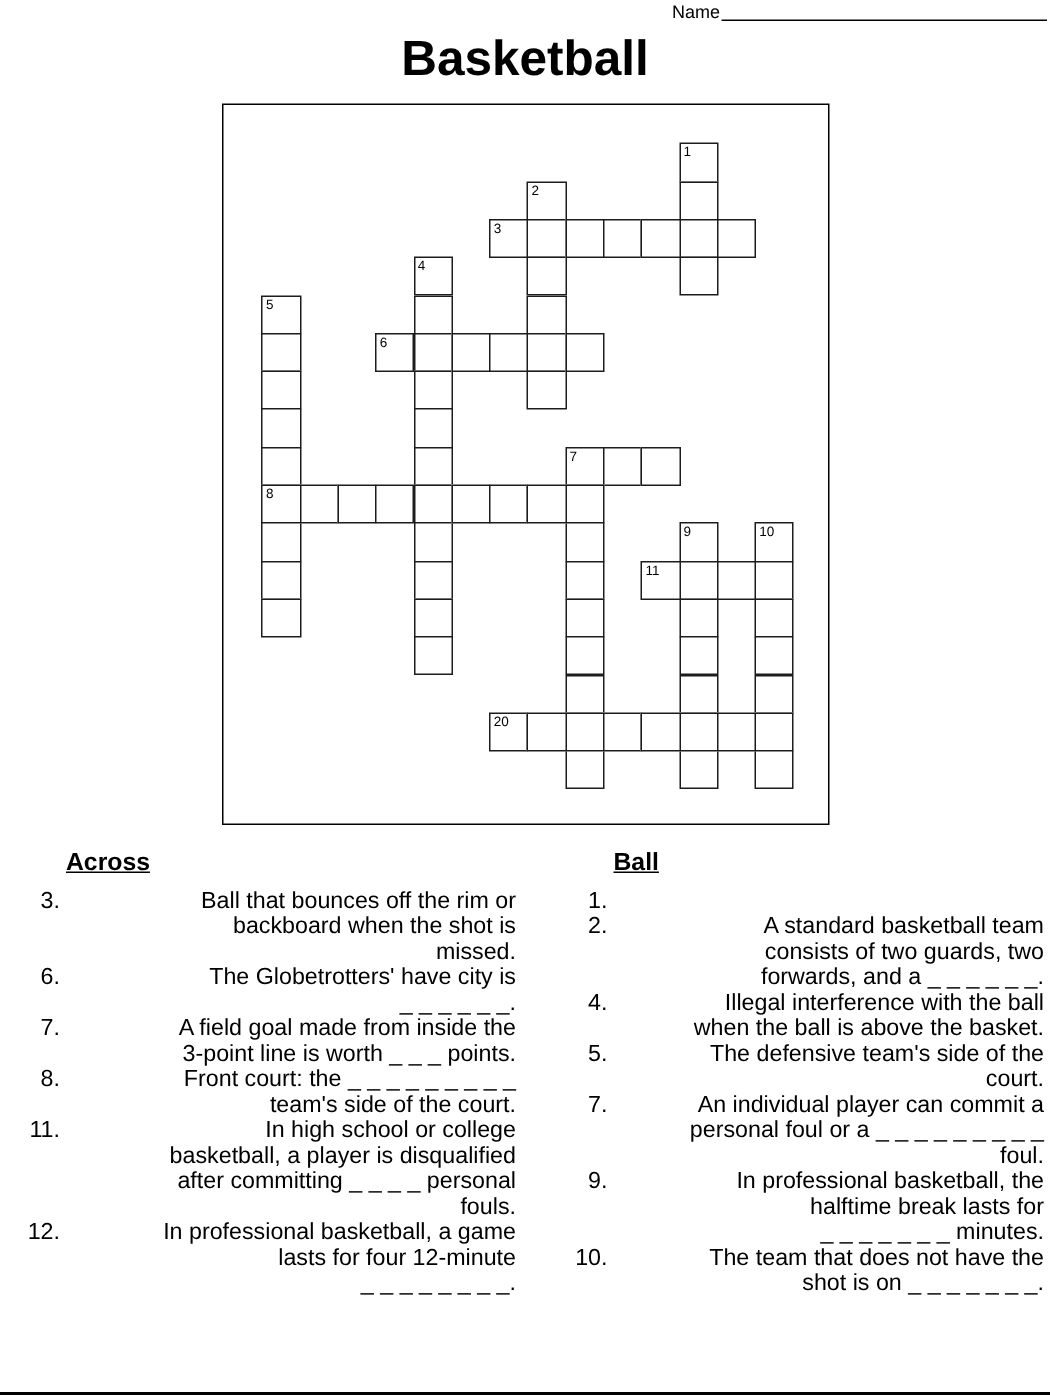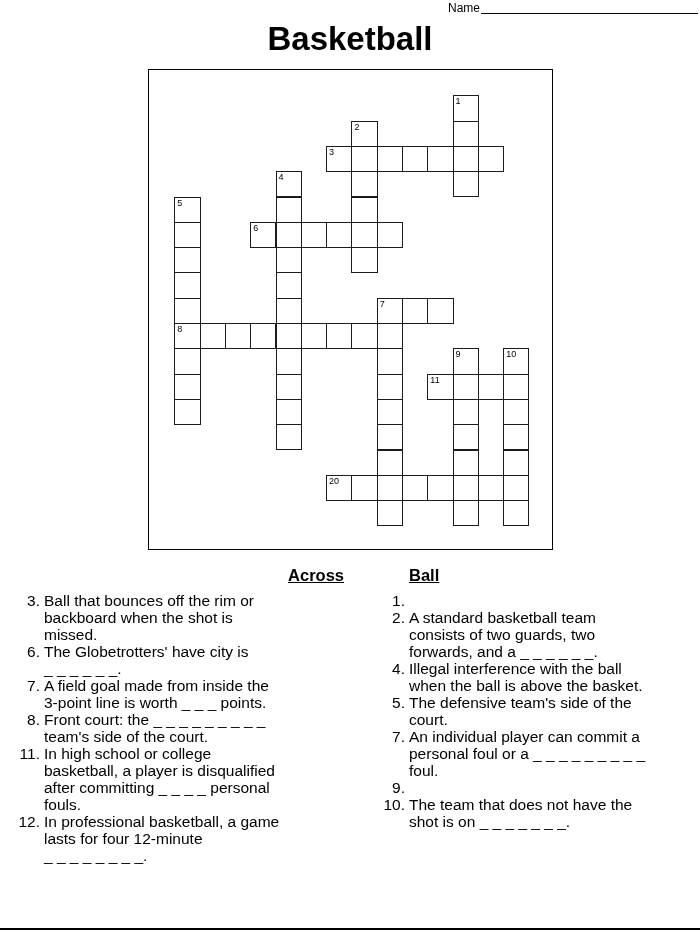--- a/index.html
+++ b/index.html
@@ -18,27 +18,27 @@
   #grid-box{position:absolute;left:148px;top:69px;width:405px;height:481px;
             box-sizing:border-box;border:1px solid #000;background:#fff;}
   .cell{position:absolute;box-sizing:border-box;width:26.3px;height:26.3px;
         border:1px solid #1c1c1c;background:#fff;}
   .cell-num{position:absolute;top:0px;left:2px;font-size:9px;line-height:10px;font-family:"Liberation Sans",sans-serif;}
   
   .clue-col{position:absolute;top:566px;}
   #across-col{left:10px;width:334px;}
   #down-col{left:374px;width:322px;}
   .clue-heading{font-size:16.5px;font-weight:bold;text-decoration:underline;margin:0 0 7px 0;}
-  #across-col .clue-heading{margin-left:34px;text-align:right;}
+  #across-col .clue-heading{margin-left:34px;}
   #down-col .clue-heading{margin-left:35px;}
   .clue{display:flex;align-items:flex-start;}
   .clue-num{flex:none;text-align:right;font-size:15.5px;line-height:17px;padding-right:4px;}
   #across-col .clue-num{width:30px;}
   #down-col .clue-num{width:31px;}
-  .clue-text{flex:1;font-size:15.5px;line-height:17px;white-space:pre-line;}
+  .clue-text{flex:1;font-size:15.5px;line-height:17px;white-space:pre-line;text-align:right;}
   
   #bottom-rule{position:absolute;left:0;top:928px;width:700px;height:2px;background:#000;}
 </style>
 </head>
 <body>
 
 <div id="page">
 
   <span id="name-label">Name</span>
   <div id="name-line"></div>
@@ -212,20 +212,23 @@
 court.</div>
         </div>
         <div class="clue">
           <div class="clue-num">7.</div>
           <div class="clue-text">An individual player can commit a
 personal foul or a _ _ _ _ _ _ _ _ _
 foul.</div>
         </div>
         <div class="clue">
           <div class="clue-num">9.</div>
+          <div class="clue-text">In professional basketball, the
+halftime break lasts for
+_ _ _ _ _ _ _ minutes.</div>
         </div>
         <div class="clue">
           <div class="clue-num">10.</div>
           <div class="clue-text">The team that does not have the
 shot is on _ _ _ _ _ _ _.</div>
         </div>
       </div>
   </div>
 
   <div id="bottom-rule"></div>

